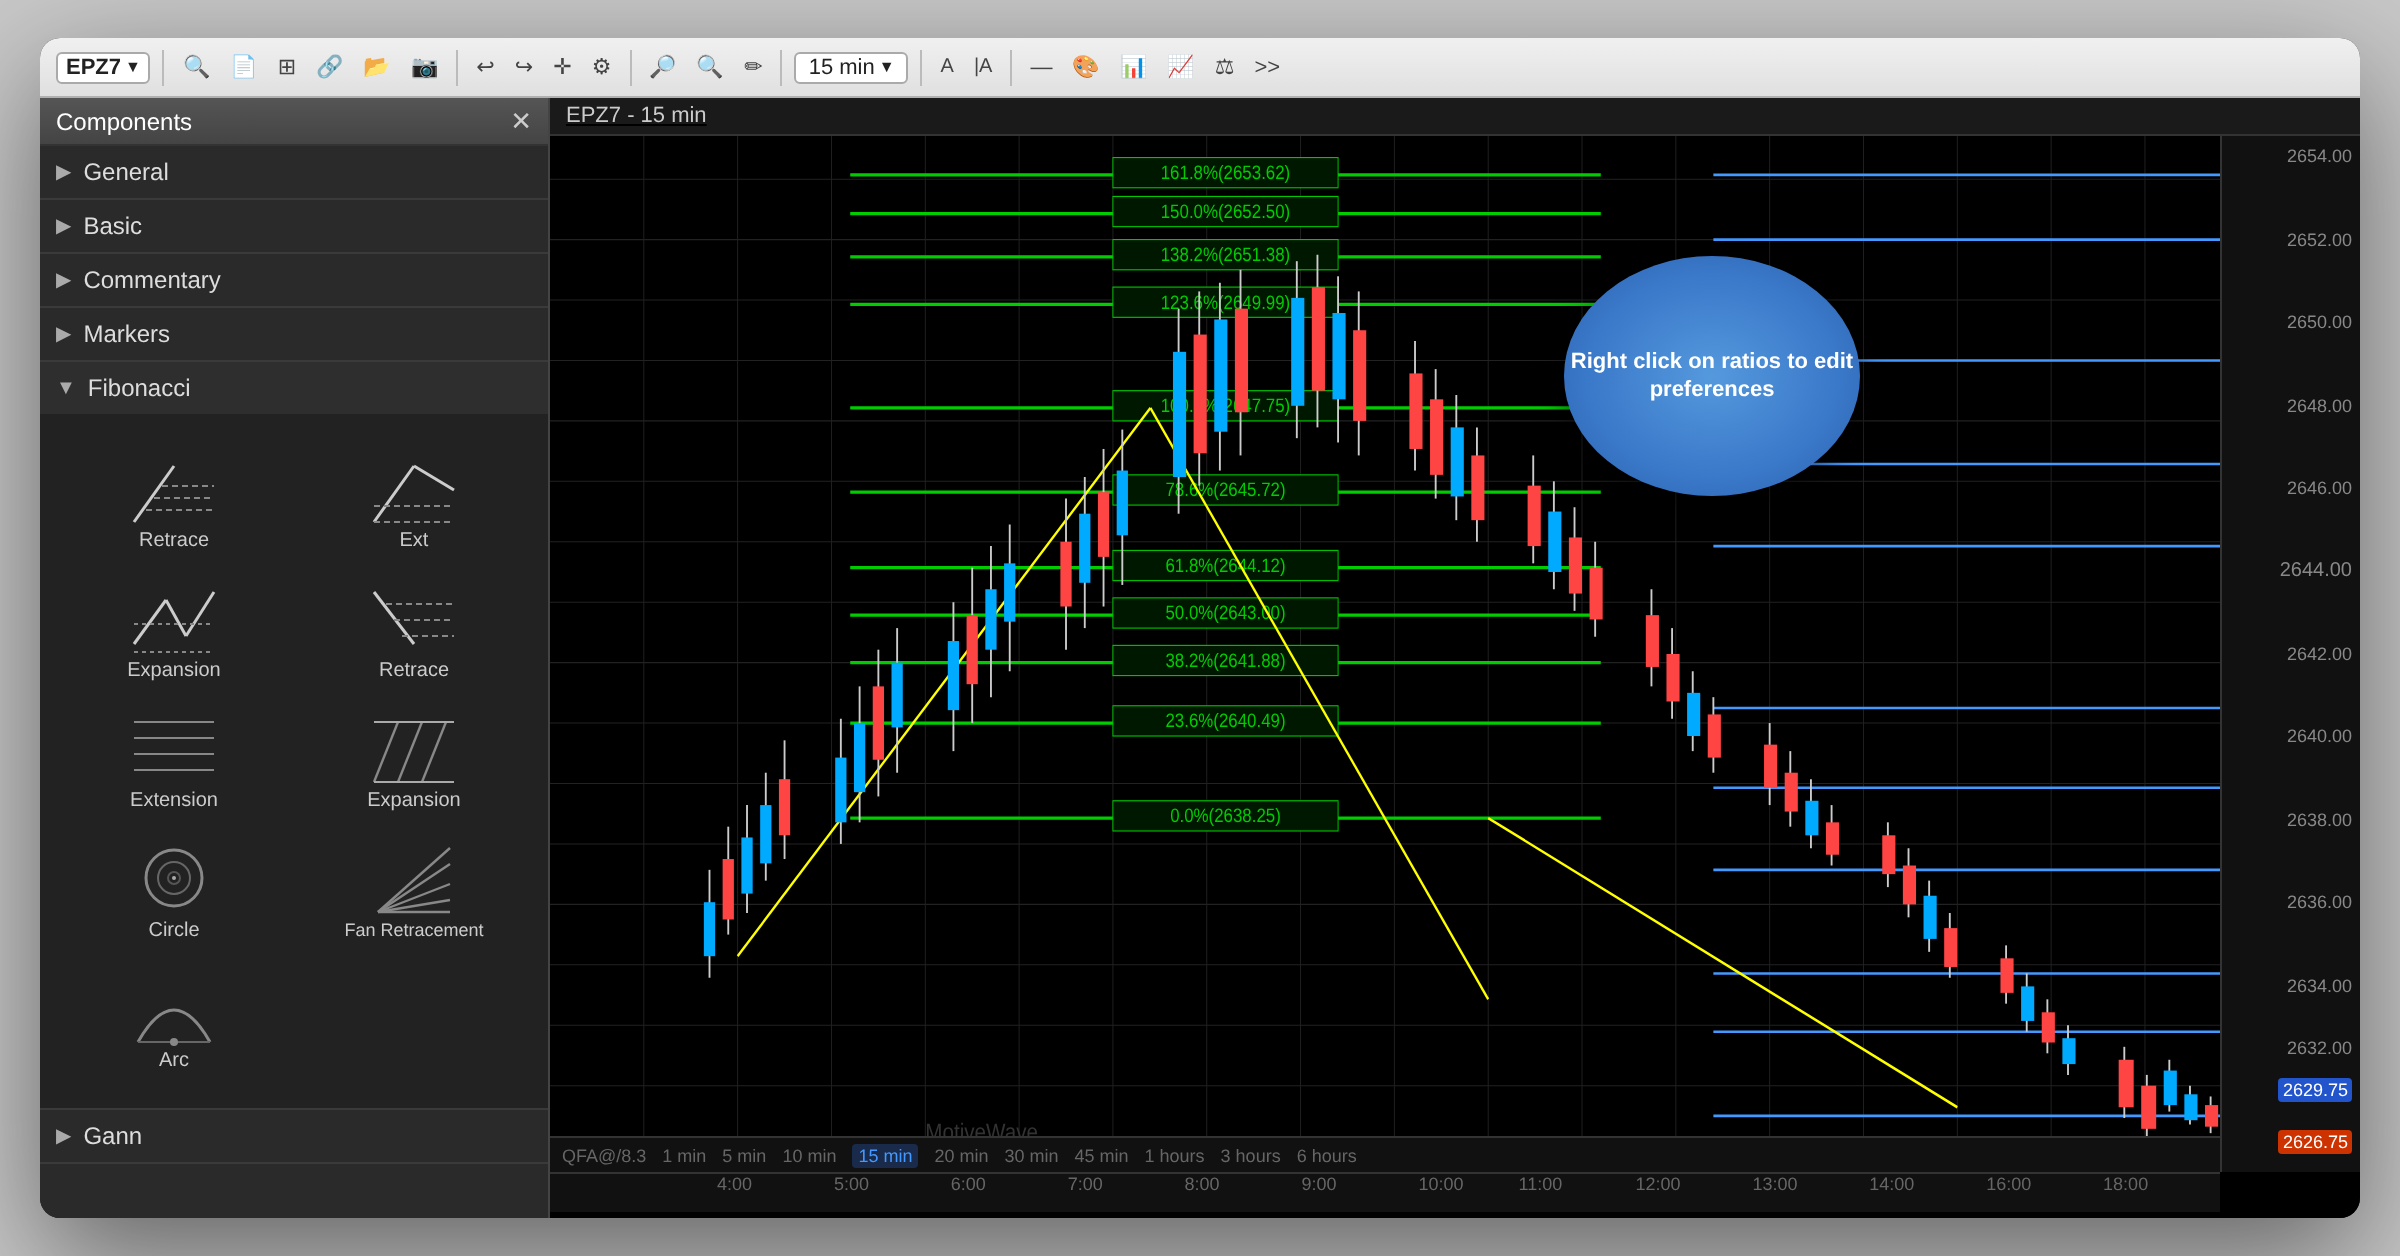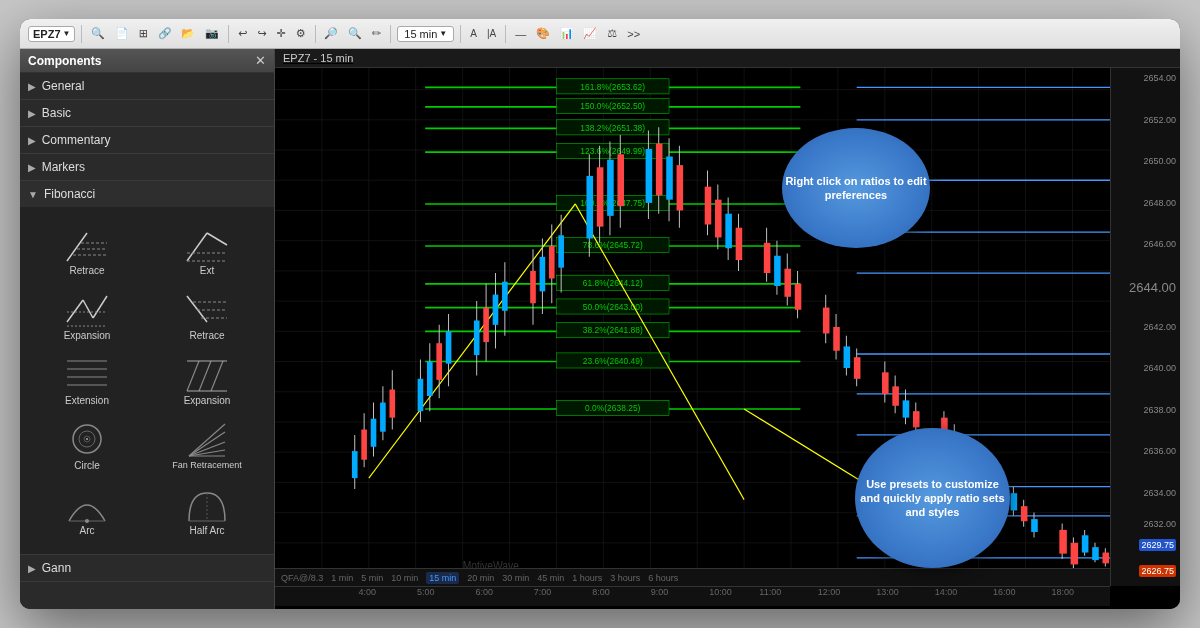--- a/index.html
+++ b/index.html
@@ -117,21 +117,21 @@
       background: linear-gradient(to bottom, #555, #444);
       display: flex;
       align-items: center;
       justify-content: space-between;
       padding: 4px 8px;
       border-bottom: 1px solid #333;
     }
     .sidebar-header-title {
       font-size: 12px;
       color: #fff;
-      font-weight: 700;
+      font-weight: 400;
     }
     .sidebar-close {
       font-size: 13px;
       color: #ccc;
       cursor: pointer;
     }
     .sidebar-content {
       flex: 1;
       overflow-y: auto;
     }
@@ -398,30 +398,20 @@
                 <div class="fib-icon">
                   <svg viewBox="0 0 44 38" fill="none">
                     <path d="M 4 36 Q 22 4 40 36" stroke="#888" stroke-width="1.5" fill="none"></path>
                     <line x1="4" y1="36" x2="40" y2="36" stroke="#666" stroke-width="1"></line>
                     <circle cx="22" cy="36" r="2" fill="#888"></circle>
                   </svg>
                 </div>
                 <span>Arc</span>
               </div>
 
-              <div class="fib-item">
-                <div class="fib-icon">
-                  <svg viewBox="0 0 44 38" fill="none">
-                    <path d="M 4 36 Q 4 8 22 8 Q 40 8 40 36" stroke="#888" stroke-width="1.5" fill="none"></path>
-                    <line x1="4" y1="36" x2="40" y2="36" stroke="#666" stroke-width="1"></line>
-                    <line x1="22" y1="8" x2="22" y2="36" stroke="#555" stroke-width="1" stroke-dasharray="2,2"></line>
-                  </svg>
-                </div>
-                <span>Half Arc</span>
-              </div>
             </div>
           </div>
         </div>
 
         <div class="sidebar-section">
           <div class="sidebar-section-header">
             <span class="arrow">▶</span>
             <span>Gann</span>
           </div>
         </div>
@@ -658,21 +648,21 @@
 
           <text x="200" y="465" fill="#333" font-size="11" font-family="Arial">MotiveWave</text>
         </svg>
 
         <div style="position:absolute;right:0;top:0;width:70px;height:calc(100% - 20px);background:#111;border-left:1px solid #333;">
           <div style="position:absolute;right:4px;top:1%;font-size:9px;color:#888;">2654.00</div>
           <div style="position:absolute;right:4px;top:9%;font-size:9px;color:#888;">2652.00</div>
           <div style="position:absolute;right:4px;top:17%;font-size:9px;color:#888;">2650.00</div>
           <div style="position:absolute;right:4px;top:25%;font-size:9px;color:#888;">2648.00</div>
           <div style="position:absolute;right:4px;top:33%;font-size:9px;color:#888;">2646.00</div>
-          <div style="position:absolute;right:4px;top:41%;font-size:13px;color:#888;">2644.00</div>
+          <div style="position:absolute;right:4px;top:41%;font-size:10px;color:#888;">2644.00</div>
           <div style="position:absolute;right:4px;top:49%;font-size:9px;color:#888;">2642.00</div>
           <div style="position:absolute;right:4px;top:57%;font-size:9px;color:#888;">2640.00</div>
           <div style="position:absolute;right:4px;top:65%;font-size:9px;color:#888;">2638.00</div>
           <div style="position:absolute;right:4px;top:73%;font-size:9px;color:#888;">2636.00</div>
           <div style="position:absolute;right:4px;top:81%;font-size:9px;color:#888;">2634.00</div>
           <div style="position:absolute;right:4px;top:87%;font-size:9px;color:#888;">2632.00</div>
           <div style="position:absolute;right:4px;top:91%;font-size:9px;background:#2255cc;color:#fff;padding:1px 2px;border-radius:2px;">2629.75</div>
           <div style="position:absolute;right:4px;top:96%;font-size:9px;background:#cc3300;color:#fff;padding:1px 2px;border-radius:2px;">2626.75</div>
         </div>
 
@@ -723,37 +713,16 @@
           color:#fff;
           font-size:11px;
           font-weight:700;
           line-height:1.3;
           box-shadow: 0 4px 15px rgba(0,0,0,0.5);
           z-index:10;
         ">
           <span>Right click on ratios to edit preferences</span>
         </div>
 
-        <div style="
-          position:absolute;
-          right:170px;
-          top:360px;
-          width:155px;
-          height:140px;
-          background:radial-gradient(ellipse at center, #5599dd 0%, #3a78c9 60%, #2a60aa 100%);
-          border-radius:50%;
-          display:flex;
-          align-items:center;
-          justify-content:center;
-          text-align:center;
-          color:#fff;
-          font-size:11px;
-          font-weight:700;
-          line-height:1.3;
-          box-shadow: 0 4px 15px rgba(0,0,0,0.5);
-          z-index:10;
-        ">
-          <span>Use presets to customize and quickly apply ratio sets and styles</span>
-        </div>
       </div>
     </div>
   </div>
 </div>
 
 </body></html>

